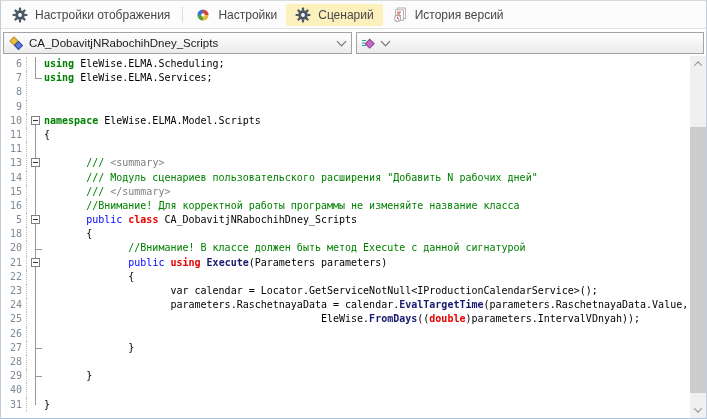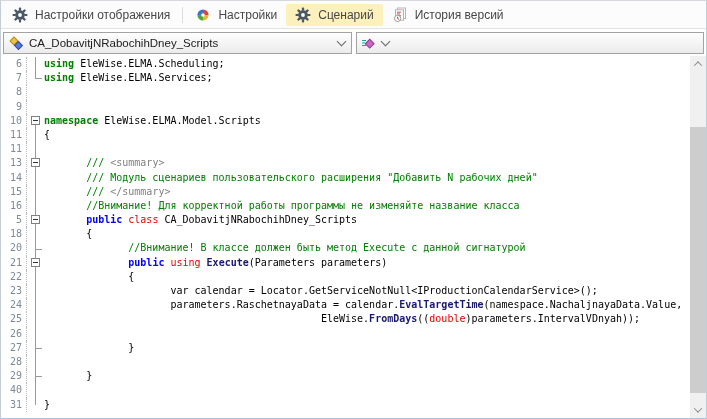--- a/index.html
+++ b/index.html
@@ -38,22 +38,22 @@
   .fv.half { bottom:50%; }
   .fv.lower { top:50%; }
   .fh   { position:absolute; left:8px; top:50%; width:7px; height:1px; background:var(--fold-line); }
   .fbox { position:absolute; left:4px; top:50%; margin-top:-5px; width:9px; height:9px; background:#fff;
           border:1px solid #808080; }
   .fminus { position:absolute; left:1px; top:3px; width:5px; height:1px; background:#333; display:block; }
   i { display:block; font-style:normal; }
   .ct   { flex:1 1 auto; white-space:pre; overflow:hidden; }
   .sp { color:#000; }
   .sk { color:var(--keyword-green); font-weight:bold; }
-  .sb { color:var(--keyword-blue); font-weight:bold; }
-  .sr { color:var(--keyword-red); font-weight:normal; }
+  .sb { color:var(--keyword-blue); font-weight:normal; }
+  .sr { color:var(--keyword-red); font-weight:bold; }
   .sm { color:var(--method-call); font-weight:bold; }
   .sc { color:var(--comment); }
   .sd { color:var(--doc-tag); font-weight:normal; }
   
   .vscroll { position:absolute; right:0; top:0; bottom:0; width:16px; background:#f0f0f0; }
   .sarrow { position:absolute; left:0; width:16px; height:16px; display:flex; align-items:center; justify-content:center; }
   .sarrow.up { top:0; } .sarrow.down { bottom:0; }
   .chev { width:6px; height:6px; border-right:1.4px solid #8a8a8a; border-bottom:1.4px solid #8a8a8a; }
   .chev.up { transform:rotate(-135deg) translate(-1px,-1px); }
   .chev.down { transform:rotate(45deg) translate(-1px,-1px); }
@@ -164,21 +164,21 @@
         <div class="crow"><span class="ln">13</span><span class="fm"><i class="fv"></i><i class="fbox"><i class="fminus"></i></i></span><span class="ct"><span class="sc">       /// </span><span class="sd">&lt;summary&gt;</span></span></div>
         <div class="crow"><span class="ln">14</span><span class="fm"><i class="fv"></i></span><span class="ct"><span class="sc">       /// Модуль сценариев пользовательского расширения "Добавить N рабочих дней"</span></span></div>
         <div class="crow"><span class="ln">15</span><span class="fm"><i class="fv"></i></span><span class="ct"><span class="sc">       /// </span><span class="sd">&lt;/summary&gt;</span></span></div>
         <div class="crow"><span class="ln">16</span><span class="fm"><i class="fv"></i></span><span class="ct"><span class="sc">       //Внимание! Для корректной работы программы не изменяйте название класса</span></span></div>
         <div class="crow"><span class="ln">5</span><span class="fm"><i class="fv"></i><i class="fbox"><i class="fminus"></i></i></span><span class="ct"><span class="sp">       </span><span class="sb">public</span><span class="sp"> </span><span class="sr">class</span><span class="sp"> CA_DobavitjNRabochihDney_Scripts</span></span></div>
         <div class="crow"><span class="ln">18</span><span class="fm"><i class="fv"></i></span><span class="ct"><span class="sp">       {</span></span></div>
         <div class="crow"><span class="ln">20</span><span class="fm"><i class="fv"></i><i class="fh"></i></span><span class="ct"><span class="sc">              //Внимание! В классе должен быть метод Execute с данной сигнатурой</span></span></div>
         <div class="crow"><span class="ln">21</span><span class="fm"><i class="fv"></i><i class="fbox"><i class="fminus"></i></i></span><span class="ct"><span class="sp">              </span><span class="sb">public</span><span class="sp"> </span><span class="sr">using</span><span class="sp"> </span><span class="sm">Execute</span><span class="sp">(Parameters parameters)</span></span></div>
         <div class="crow"><span class="ln">22</span><span class="fm"><i class="fv"></i></span><span class="ct"><span class="sp">              {</span></span></div>
         <div class="crow"><span class="ln">23</span><span class="fm"><i class="fv"></i></span><span class="ct"><span class="sp">                     var calendar = Locator.GetServiceNotNull&lt;IProductionCalendarService&gt;();</span></span></div>
-        <div class="crow"><span class="ln">24</span><span class="fm"><i class="fv"></i></span><span class="ct"><span class="sp">                     parameters.RaschetnayaData = calendar.</span><span class="sm">EvalTargetTime</span><span class="sp">(namespace.NachaljnayaData.Value,</span></span></div>
+        <div class="crow"><span class="ln">24</span><span class="fm"><i class="fv"></i></span><span class="ct"><span class="sp">                     parameters.RaschetnayaData = calendar.</span><span class="sm">EvalTargetTime</span><span class="sp">(parameters.RaschetnayaData.Value,</span></span></div>
         <div class="crow"><span class="ln">25</span><span class="fm"><i class="fv"></i></span><span class="ct"><span class="sp">                                              EleWise.</span><span class="sm">FromDays</span><span class="sp">((</span><span class="sr">double</span><span class="sp">)parameters.IntervalVDnyah));</span></span></div>
         <div class="crow"><span class="ln">26</span><span class="fm"><i class="fv"></i></span><span class="ct"></span></div>
         <div class="crow"><span class="ln">27</span><span class="fm"><i class="fv"></i><i class="fh"></i></span><span class="ct"><span class="sp">              }</span></span></div>
         <div class="crow"><span class="ln">28</span><span class="fm"><i class="fv"></i></span><span class="ct"></span></div>
         <div class="crow"><span class="ln">29</span><span class="fm"><i class="fv"></i><i class="fh"></i></span><span class="ct"><span class="sp">       }</span></span></div>
         <div class="crow"><span class="ln">40</span><span class="fm"><i class="fv"></i></span><span class="ct"></span></div>
         <div class="crow"><span class="ln">31</span><span class="fm"><i class="fv half"></i></span><span class="ct"><span class="sp">}</span></span></div>
       </div>
     <div class="vscroll">
       <div class="sarrow up">

